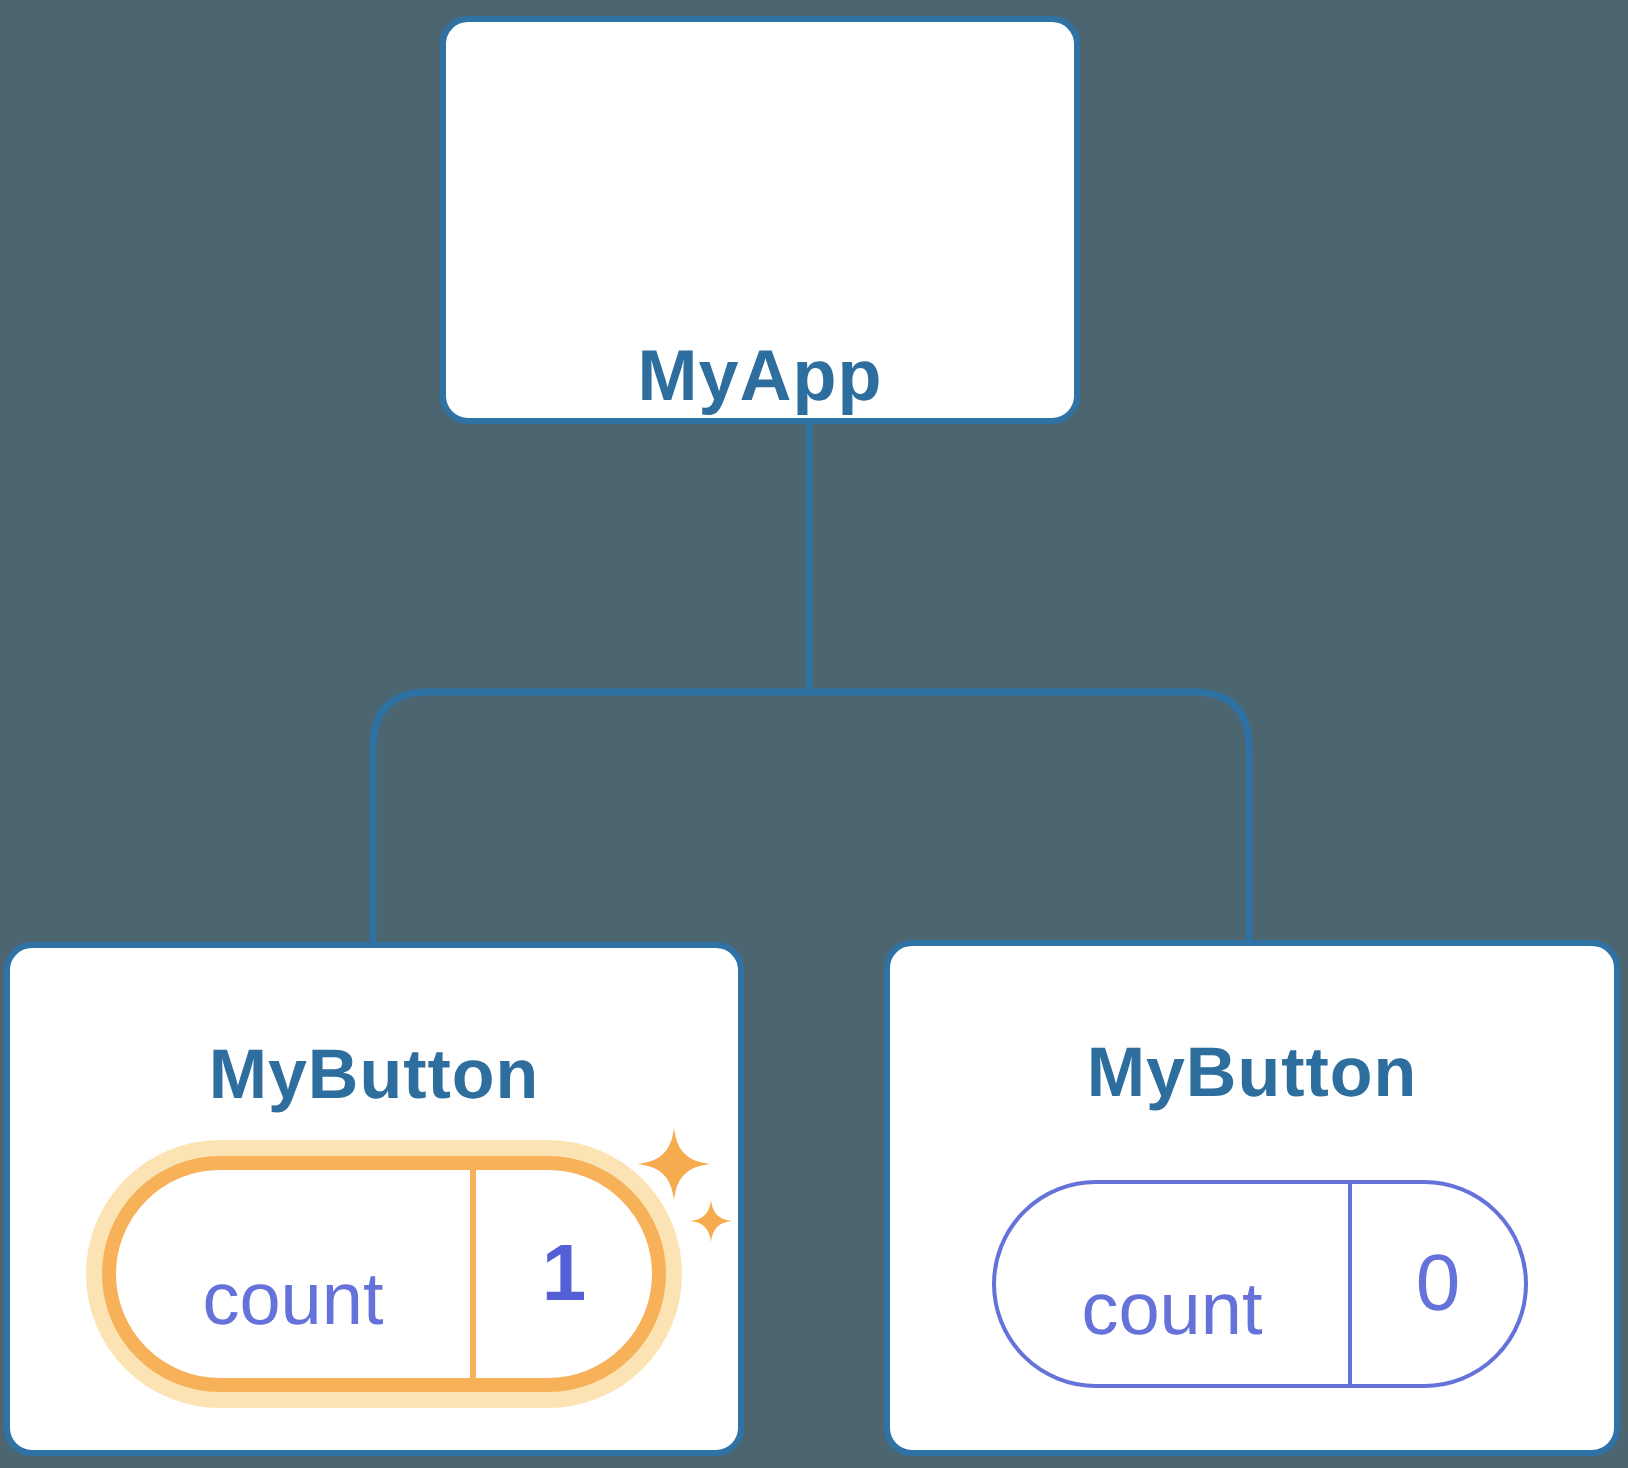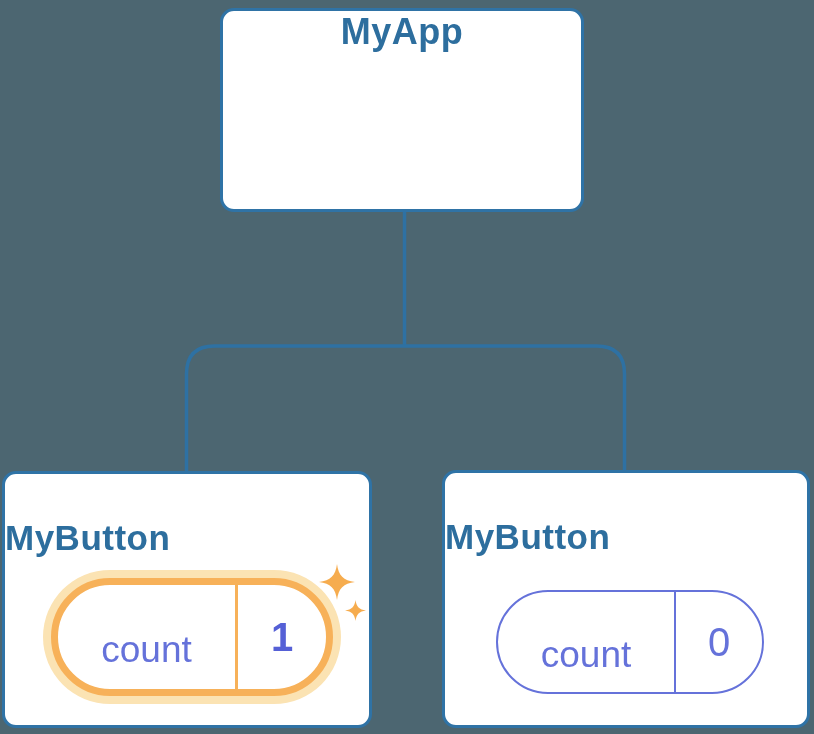--- a/index.html
+++ b/index.html
@@ -26,34 +26,35 @@
   }
   .card {
     position: absolute;
     background: var(--card-fill, #FFFFFF);
     border: 3.5px solid var(--card-border, #2F73A6);
     border-radius: 14px;
     box-sizing: border-box;
   }
   .card-root {
     left: 220px; top: 8px;
-    width: 364px; height: 204px;
+    width: 320px; height: 204px;
     display: flex;
-    align-items: flex-start;
+    align-items: flex-end;
     justify-content: center;
   }
   .card-left  { left: 2px;   top: 471px; width: 370px; height: 257px; }
   .card-right { left: 442px; top: 470px; width: 368px; height: 258px; }
   .node-label {
     color: var(--node-label, #2D6E9E);
     font-size: 36px;
     font-weight: 700;
     letter-spacing: 0.5px;
   }
   .card-title {
+    text-align: center;
     margin-top: 44px;
     font-size: 35px;
     font-weight: 700;
     color: var(--node-label, #2D6E9E);
     letter-spacing: 0.5px;
   }
   .pill {
     position: absolute;
     box-sizing: border-box;
     border-radius: 999px;

